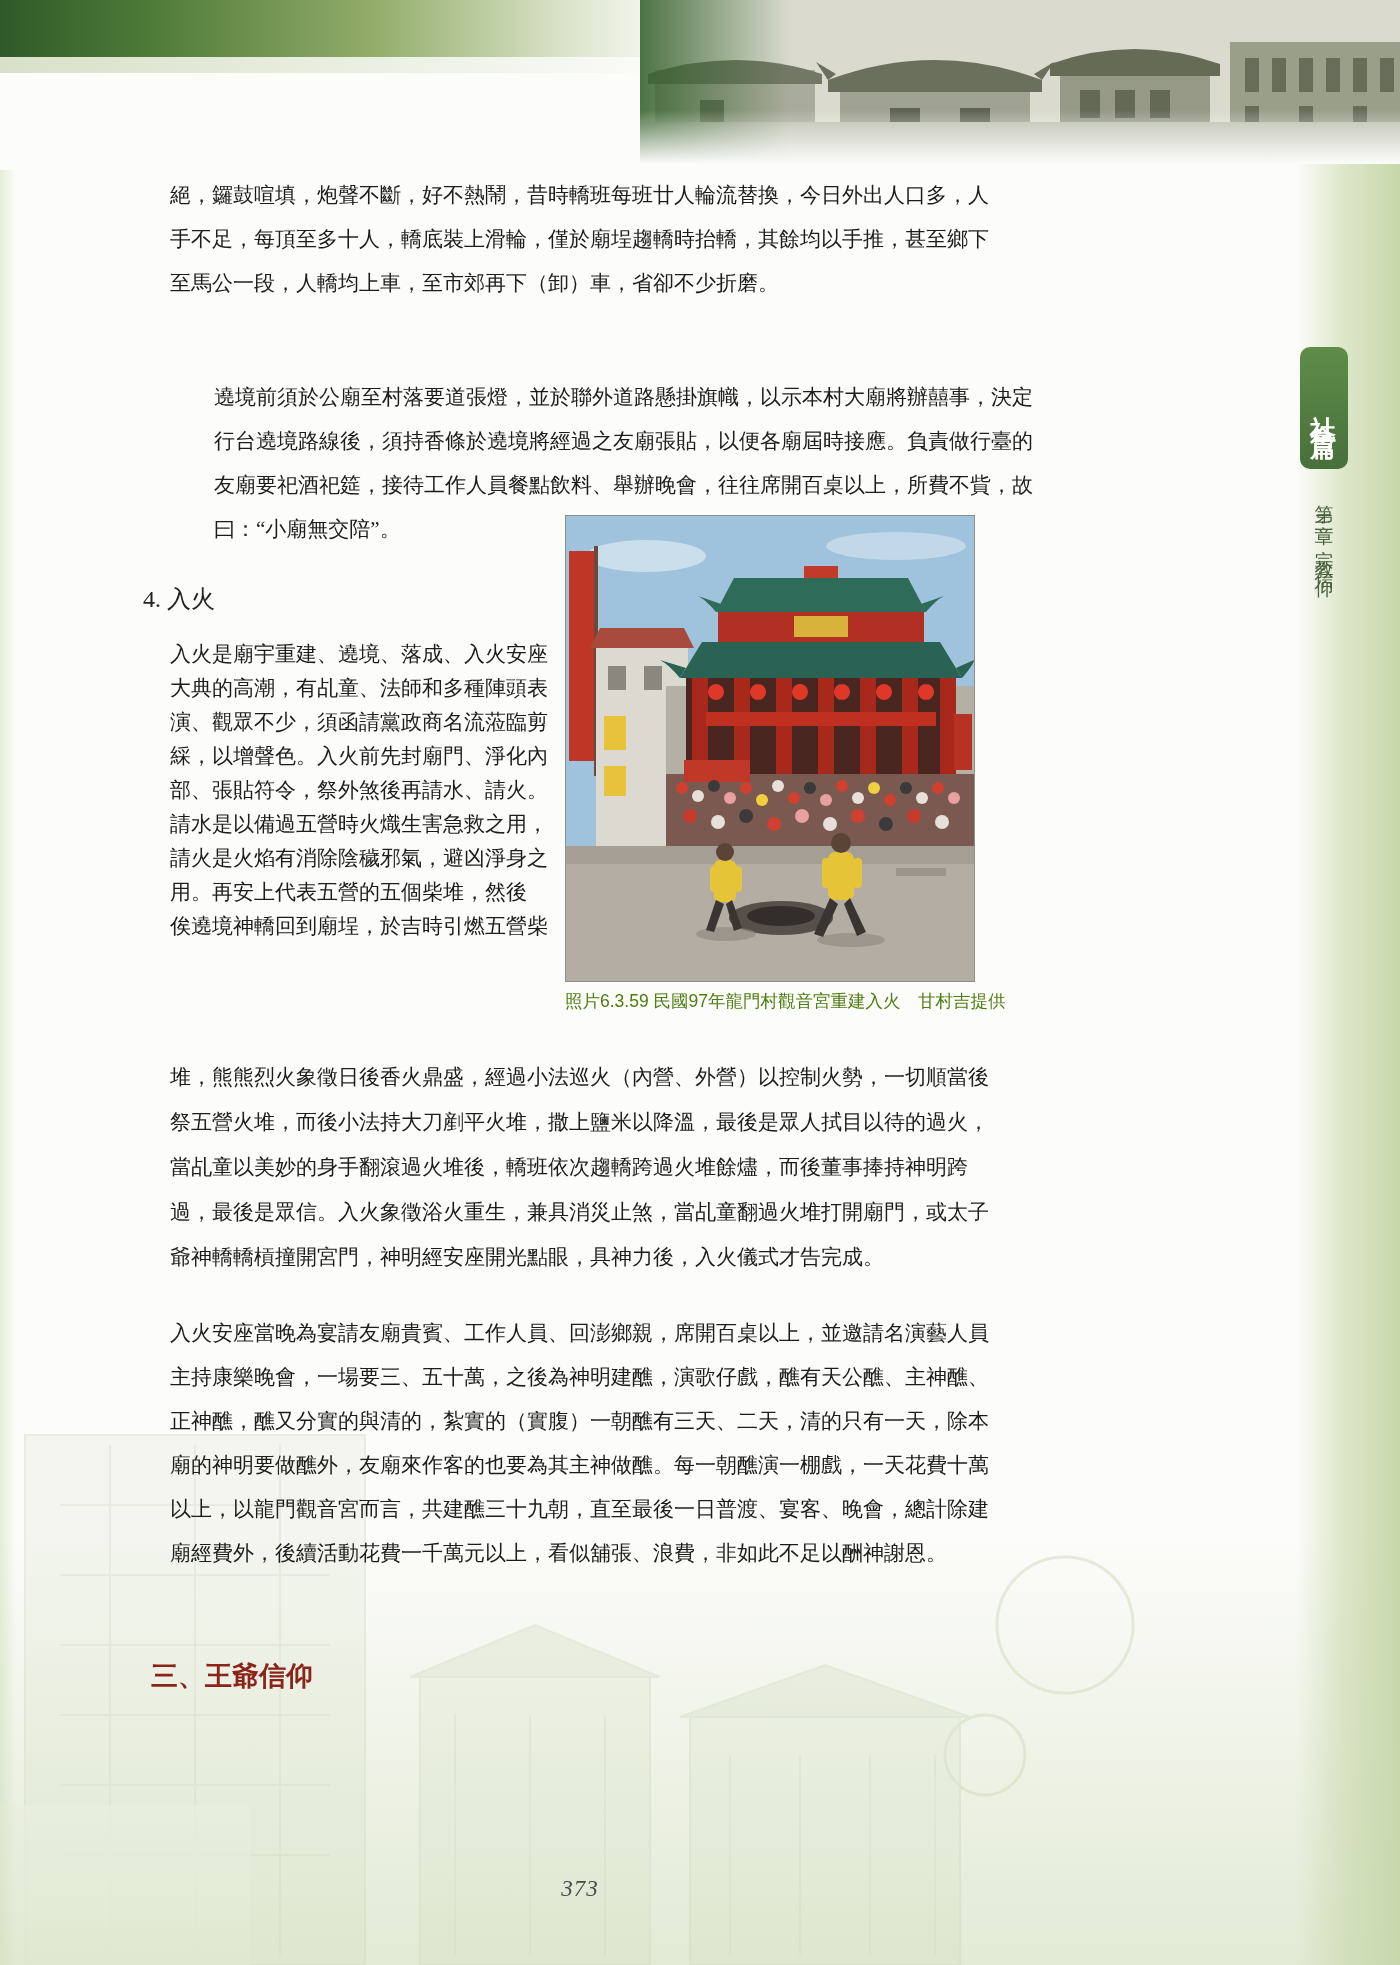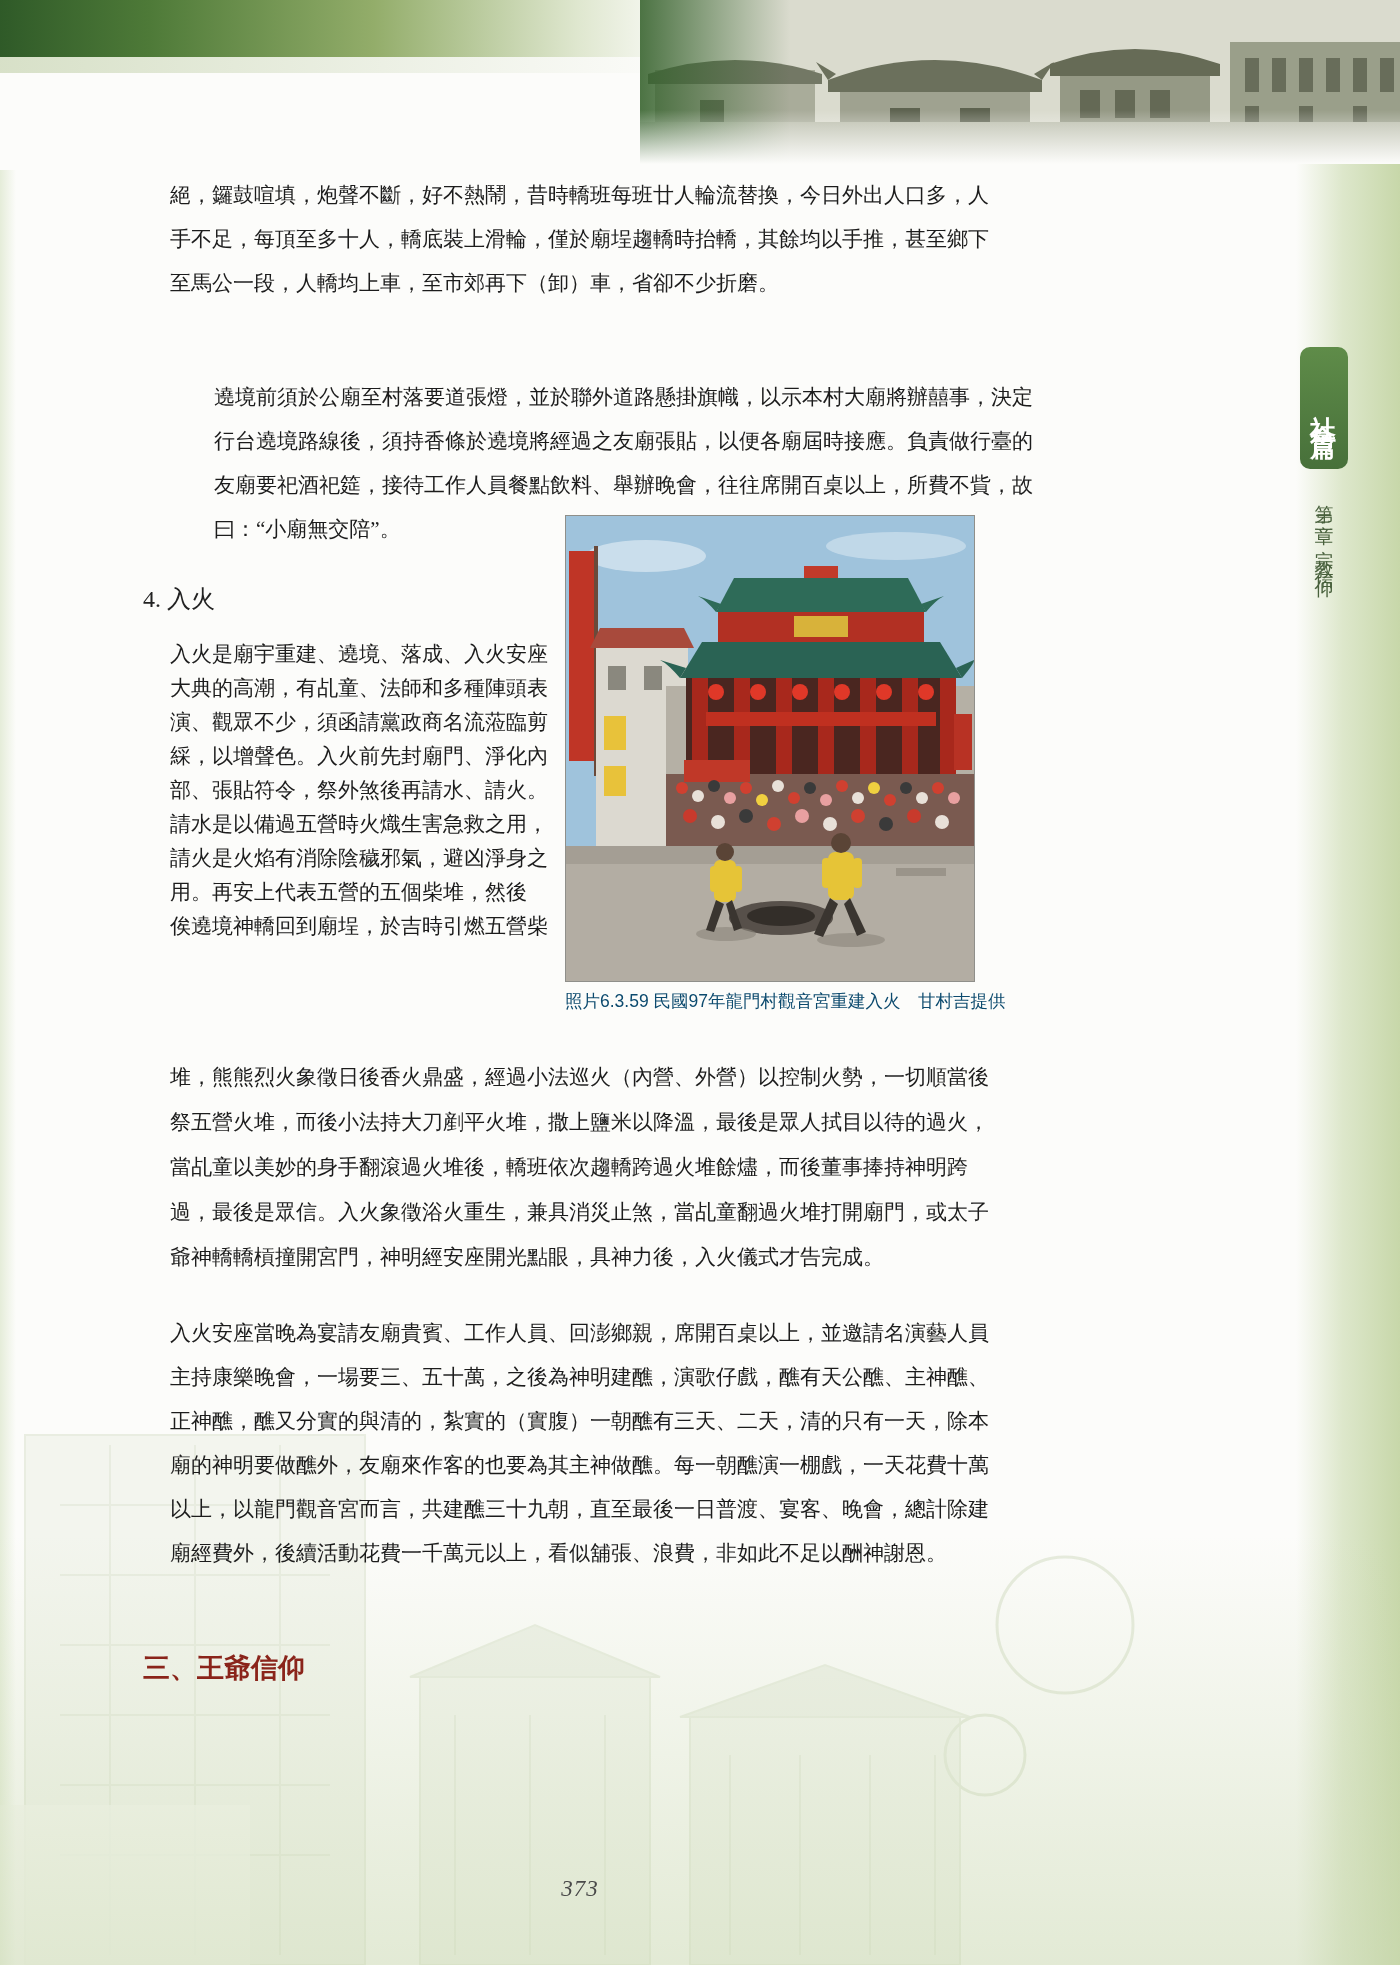--- a/index.html
+++ b/index.html
@@ -33,28 +33,28 @@
   
   .para{position:absolute;left:170px;width:820px;white-space:pre-line;
     font-size:21px;line-height:44px;z-index:2;}
   .p1{top:173px;}
   .p2{top:375px;margin-left:44px;}
   .h-ruhuo{position:absolute;left:143px;top:583px;margin:0;font-size:24px;font-weight:normal;
     color:#222;z-index:2;font-family:"Liberation Serif","DejaVu Serif",serif;}
   .p3left{top:637px;width:390px;line-height:34px;}
   .p3full{top:1055px;line-height:45px;}
   .p4{top:1311px;}
-  .h-red{position:absolute;left:143px;top:1650px;margin:0;font-size:27px;font-weight:bold;
+  .h-red{position:absolute;left:143px;top:1650px;margin:8px;font-size:27px;font-weight:bold;
     color:#8a241a;z-index:2;font-family:"Liberation Sans","DejaVu Sans",sans-serif;}
   .p5{top:1715px;line-height:45px;}
   
   .fig{position:absolute;left:565px;top:515px;width:410px;margin:0;z-index:2;}
   .photo{width:408px;height:465px;border:1px solid #8f8f8a;background:#9fc3dc;}
   .photo svg{display:block;}
-  figcaption{margin-top:7px;font-size:17.5px;color:#0c4a6e;white-space:nowrap;
+  figcaption{margin-top:7px;font-size:17.5px;color:#4d7c0f;white-space:nowrap;
     font-family:"Liberation Sans","DejaVu Sans",sans-serif;}
   
   .page-number{position:absolute;left:170px;top:1876px;width:820px;text-align:center;
     font-size:23px;font-style:italic;color:#4a4a4a;z-index:2;letter-spacing:1px;}
 </style>
 </head>
 <body>
 
 <div class="page">
 

